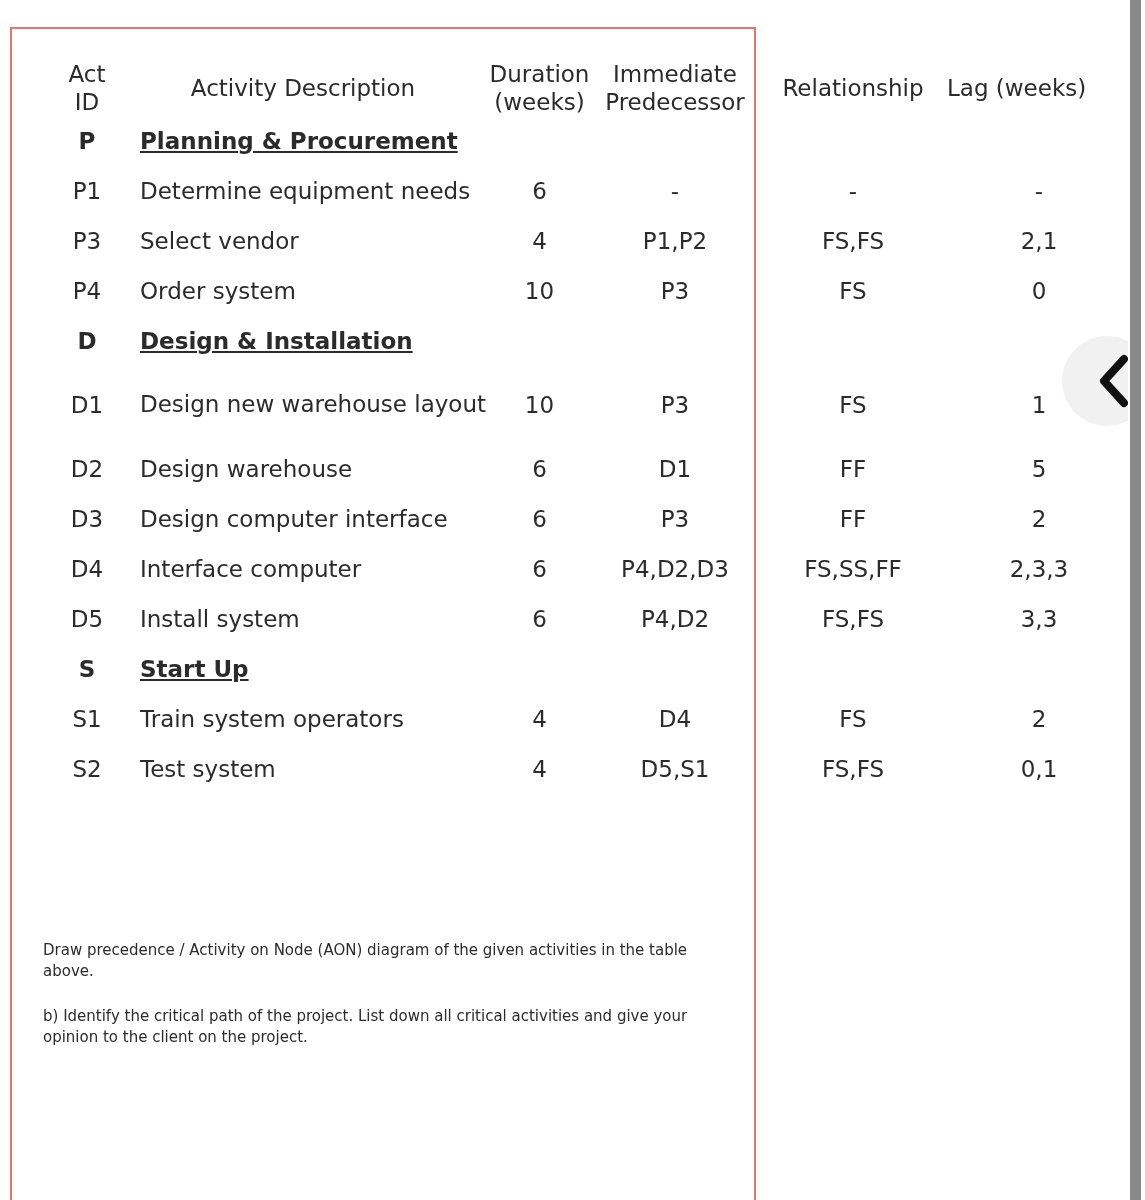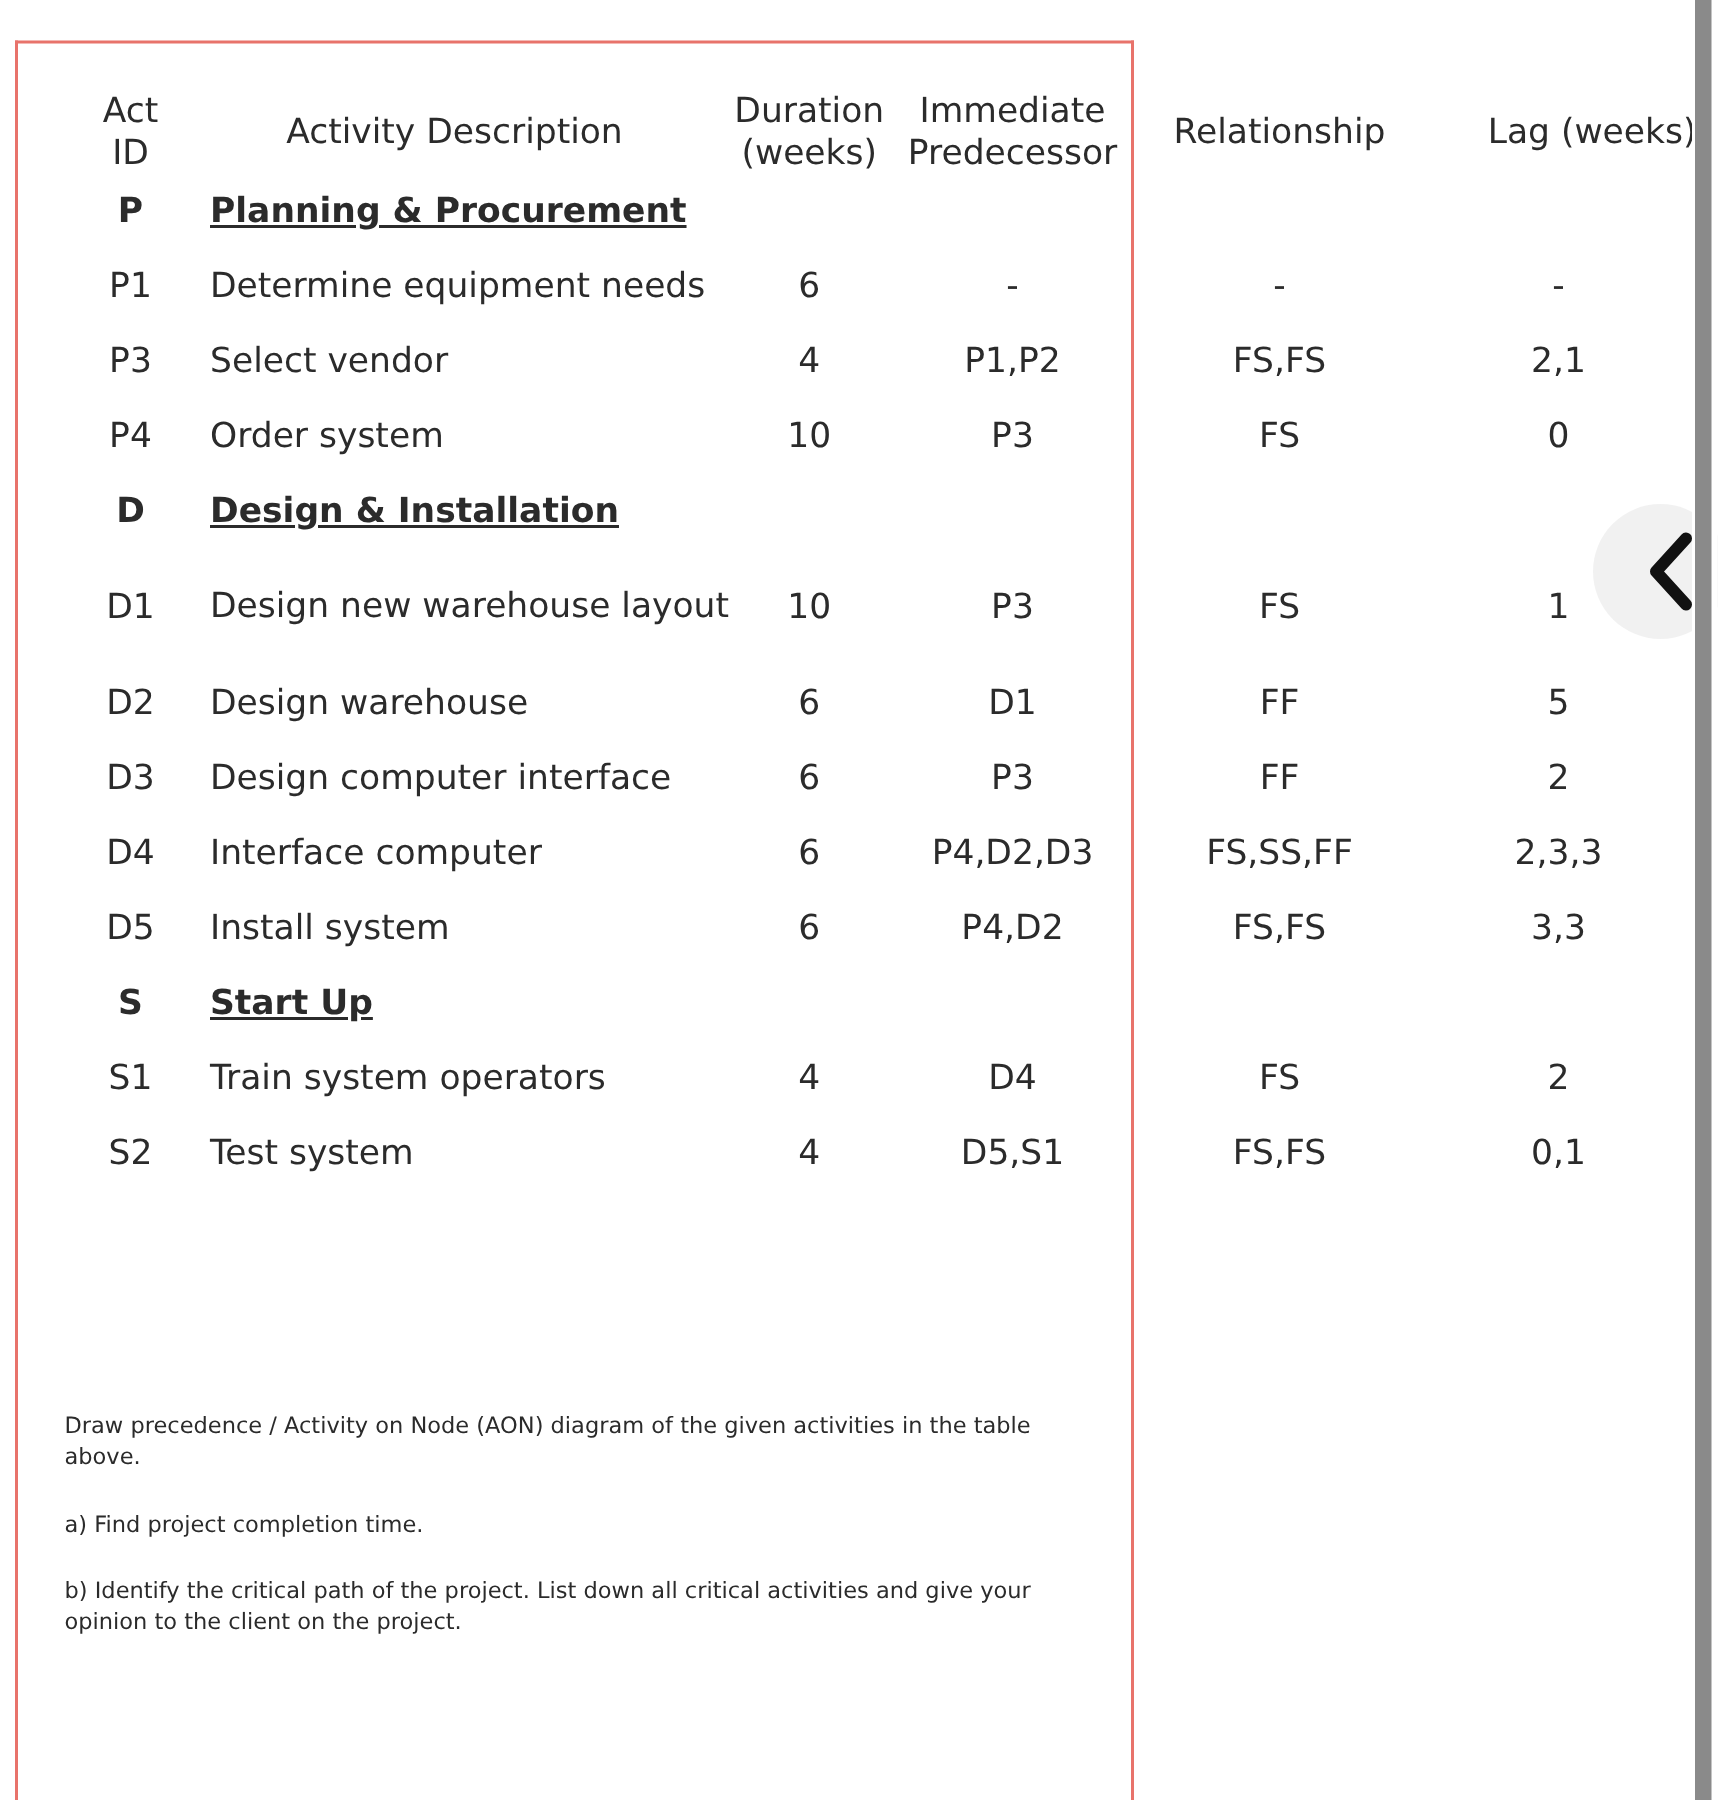--- a/index.html
+++ b/index.html
@@ -69,21 +69,21 @@
   col.c-lag    { width: 184px; }
 
   thead th {
     font-size: 23px;
     padding-bottom: 16px;
     text-align: center;
     white-space: nowrap;
   }
   thead th.h-id    { text-align: center; }
   thead th.h-desc  { text-align: center; }
-  thead th.h-lag   { text-align: right; padding-right: 0; }
+  thead th.h-lag   { text-align: left; padding-right: 0; }
 
   thead th .two-line span { display: block; }
 
   tbody td { height: 50px; }
   tbody tr td.cell-id      { text-align: center; white-space: nowrap; }
   tbody tr td.cell-desc    { text-align: left; padding-left: 22px; }
   tbody tr td.cell-dur     { text-align: center; }
   tbody tr td.cell-pred    { text-align: center; }
   tbody tr td.cell-rel     { text-align: center; }
   tbody tr td.cell-lag     { text-align: center; }
@@ -284,21 +284,20 @@
           <td class="cell-dur">4</td>
           <td class="cell-pred">D5,S1</td>
           <td class="cell-rel">FS,FS</td>
           <td class="cell-lag">0,1</td>
         </tr>
       </tbody>
   </table>
 
   <div id="questions">
     <p>Draw precedence / Activity on Node (AON) diagram of the given activities in the table above.</p>
-    <p>a) Find project completion time.</p>
     <p>b) Identify the critical path of the project. List down all critical activities and give your opinion to the client on the project.</p>
   </div>
 
 </div>
 
 <div id="red-box"></div>
 
 <div id="prev-button">
   <span>
     <svg width="34" height="54" viewBox="0 0 34 54" aria-hidden="true">

